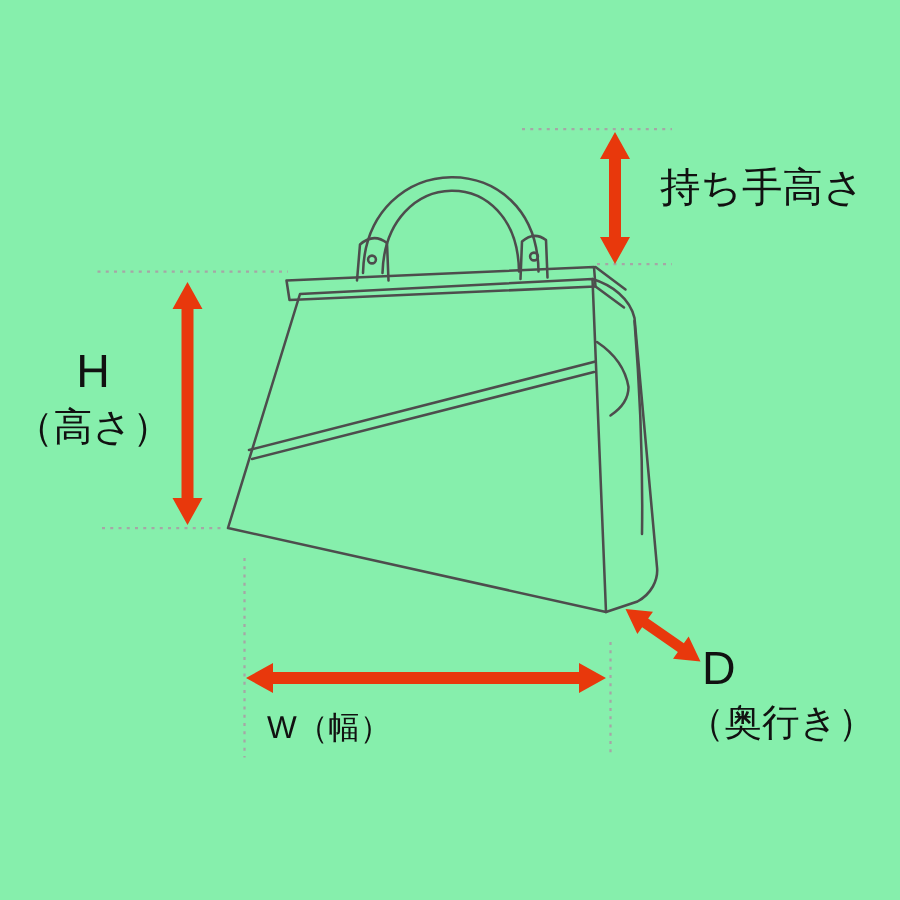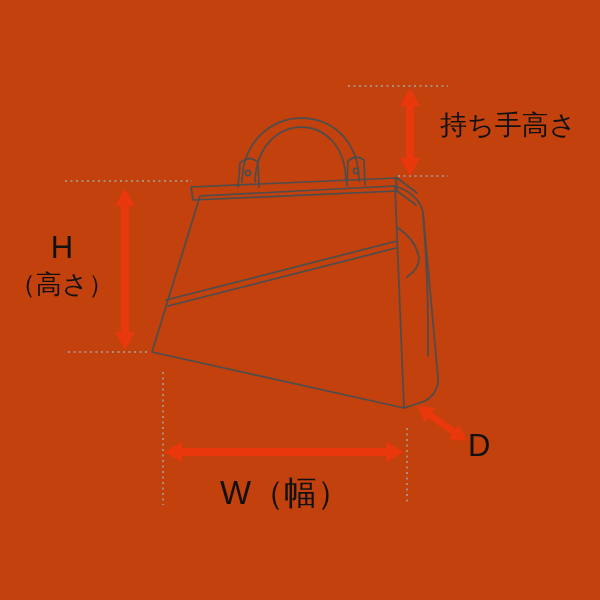--- a/index.html
+++ b/index.html
@@ -1,30 +1,30 @@
 <!DOCTYPE html>
 <html><head>
 <meta charset="utf-8">
 <style>
   html,body{margin:0;padding:0;background:#ffffff;}
   .canvas{
     position:relative;
     width:600px;height:600px;
-    background:#c2410c;
+    background:#86efac;
     overflow:hidden;
     font-family:"Liberation Sans","DejaVu Sans",sans-serif;
     color:#111111;
   }
   .canvas svg{position:absolute;left:0;top:0;}
   .label{position:absolute;white-space:nowrap;line-height:1.15;}
   .label-handle-height{left:440px;top:110px;font-size:27px;font-weight:500;}
   .label-height{left:4px;top:230px;width:116px;text-align:center;}
   .label-height .sym{font-size:31px;font-weight:500;display:block;}
   .label-height .name{font-size:26px;font-weight:400;display:block;margin-top:4px;}
-  .label-width{left:178px;top:474px;width:214px;text-align:center;font-size:33px;font-weight:500;}
+  .label-width{left:178px;top:474px;width:214px;font-size:21px;font-weight:500;}
   .label-depth{left:458px;top:428px;text-align:left;}
   .label-depth .sym{font-size:31px;font-weight:500;display:block;padding-left:10px;}
   .label-depth .name{font-size:25px;font-weight:500;display:block;margin-top:4px;}
 </style>
 </head>
 <body>
 
 <div class="canvas">
 
   <svg width="600" height="600" viewBox="0 0 600 600">
@@ -72,15 +72,16 @@
 
   <div class="label label-height">
     <span class="sym">H</span>
     <span class="name">（高さ）</span>
   </div>
 
   <div class="label label-width">W（幅）</div>
 
   <div class="label label-depth">
     <span class="sym">D</span>
+    <span class="name">（奥行き）</span>
   </div>
 
 </div>
 
 </body></html>

